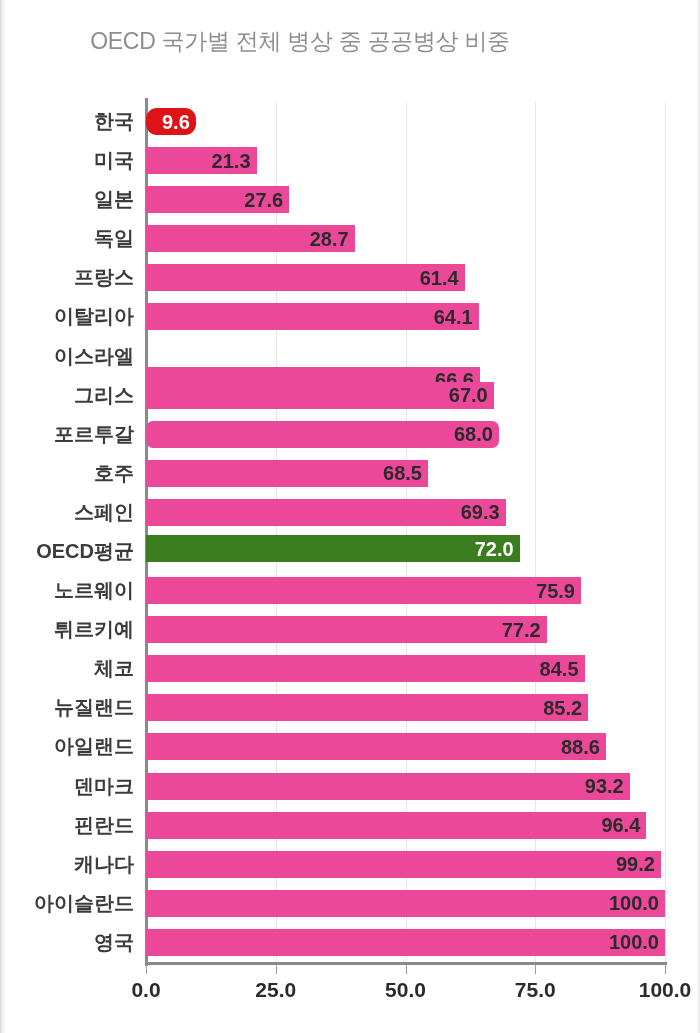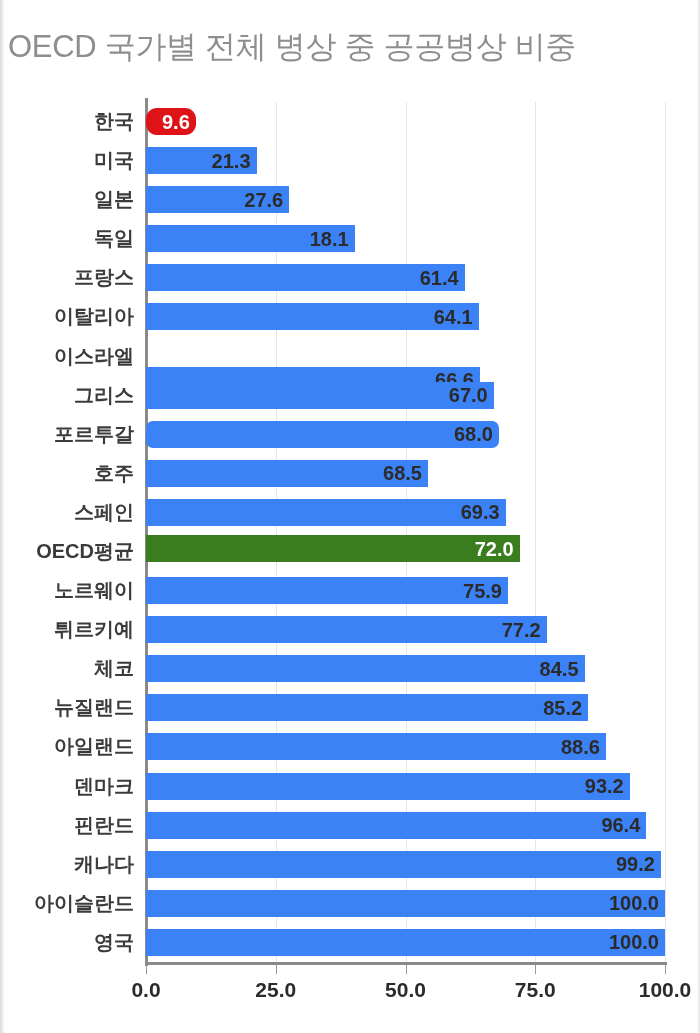--- a/index.html
+++ b/index.html
@@ -34,25 +34,25 @@
     right: 0;
     top: 0;
     width: 3px;
     height: 1033px;
     background: linear-gradient(to left, #e4e4e4 0px, #ffffff 3px);
   }
 
   
   #chart-title {
     position: absolute;
-    left: 8px;
+    left: 16px;
     top: 26px;
     width: 568px;
     text-align: center;
-    font-size: 31px;
+    font-size: 23px;
     font-weight: 400;
     color: #8e8e8e;
     letter-spacing: -0.3px;
     white-space: nowrap;
   }
 
   
   
   #plot {
     position: absolute;
@@ -83,21 +83,21 @@
     position: absolute;
     left: 0;
     width: 519px;
     height: 37.39px;
   }
   .bar {
     position: absolute;
     left: 0;
     top: 5px;
     height: 27px;
-    background: #3b82f6;
+    background: #ec4899;
     box-sizing: border-box;
     display: flex;
     align-items: center;
     justify-content: flex-end;
   }
   .bar.highlight-red { background: #dd1318; }
   .bar.highlight-green { background: #3a7d1f; }
 
   .bar-value {
     font-size: 20px;
@@ -184,21 +184,21 @@
         </div>
         <div class="row" style="top: 78.1818px; height: 39.0909px;">
           <div class="cat-label" style="height: 39.0909px; line-height: 39.0909px;">일본</div>
           <div class="bar" style="width: 143.244px; top: 6.04545px;">
             <span class="bar-value">27.6</span>
           </div>
         </div>
         <div class="row" style="top: 117.273px; height: 39.0909px;">
           <div class="cat-label" style="height: 39.0909px; line-height: 39.0909px;">독일</div>
           <div class="bar" style="width: 208.638px; top: 6.04545px;">
-            <span class="bar-value">18.1</span>
+            <span class="bar-value">28.7</span>
           </div>
         </div>
         <div class="row" style="top: 156.364px; height: 39.0909px;">
           <div class="cat-label" style="height: 39.0909px; line-height: 39.0909px;">프랑스</div>
           <div class="bar" style="width: 318.666px; top: 6.04545px; padding-left: 37px;">
             <span class="bar-value">61.4</span>
           </div>
         </div>
         <div class="row" style="top: 195.455px; height: 39.0909px;">
           <div class="cat-label" style="height: 39.0909px; line-height: 39.0909px;">이탈리아</div>
@@ -237,21 +237,21 @@
           </div>
         </div>
         <div class="row" style="top: 430px; height: 39.0909px;">
           <div class="cat-label" style="height: 39.0909px; line-height: 39.0909px;">OECD평균</div>
           <div class="bar highlight-green" style="width: 373.68px; top: 3px;">
             <span class="bar-value">72.0</span>
           </div>
         </div>
         <div class="row" style="top: 469.091px; height: 39.0909px;">
           <div class="cat-label" style="height: 39.0909px; line-height: 39.0909px;">노르웨이</div>
-          <div class="bar" style="width: 362px; top: 6.04545px;">
+          <div class="bar" style="width: 435px; top: 6.04545px;">
             <span class="bar-value">75.9</span>
           </div>
         </div>
         <div class="row" style="top: 508.182px; height: 39.0909px;">
           <div class="cat-label" style="height: 39.0909px; line-height: 39.0909px;">튀르키예</div>
           <div class="bar" style="width: 400.668px; top: 6.04545px;">
             <span class="bar-value">77.2</span>
           </div>
         </div>
         <div class="row" style="top: 547.273px; height: 39.0909px;">

